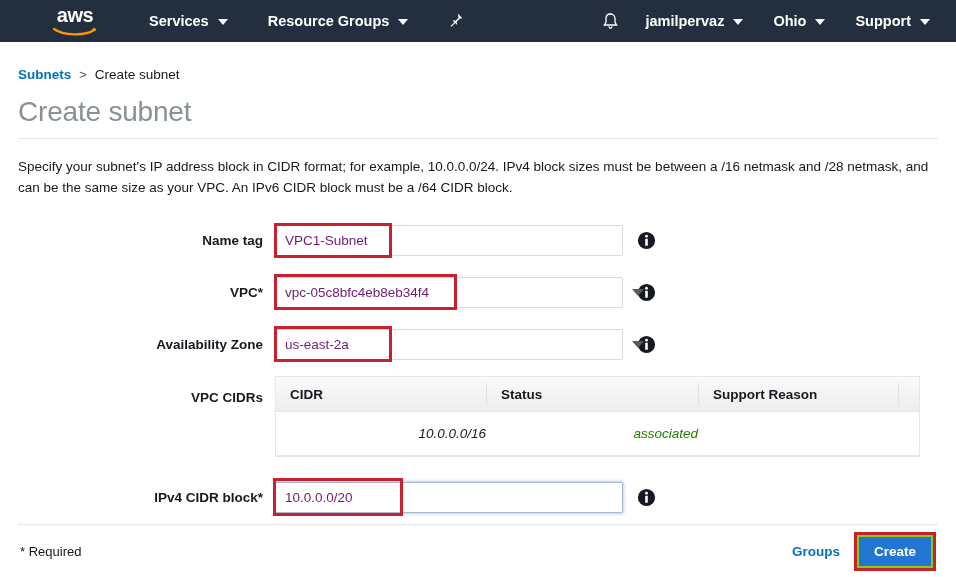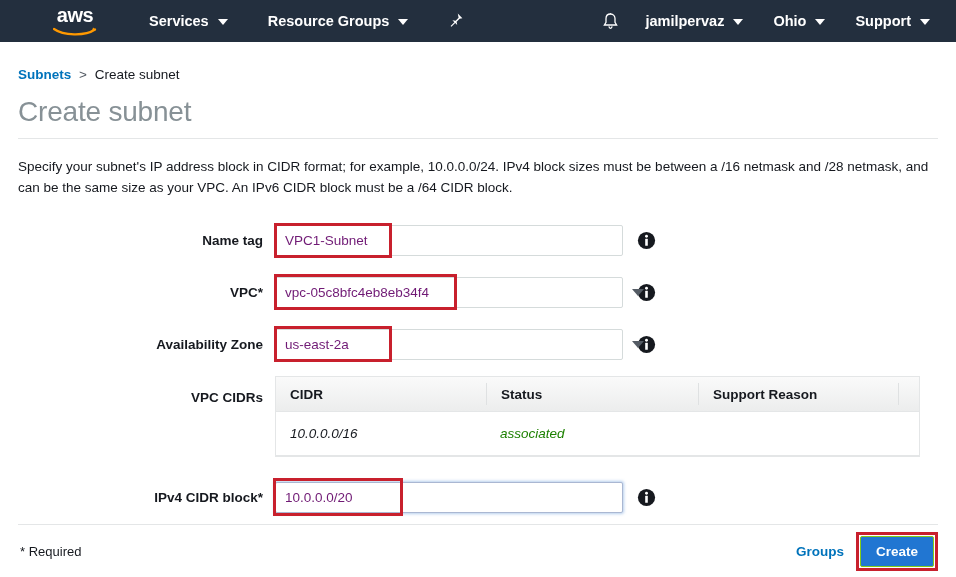--- a/index.html
+++ b/index.html
@@ -103,21 +103,21 @@
     z-index: 5;
   }
 
   
   .table-row { display: flex; align-items: flex-start; margin-top: 6px; border-radius: 15px; }
   .table-label {
     width: 275px; text-align: right; padding-right: 12px;
     font-size: 13.5px; font-weight: 700; color: #16191f;
     padding-top: 14px;
   }
-  .cidr-table { width: 645px; border: 1px solid #e4e6e7; border-top: none; }
+  .cidr-table { width: 645px; border: 1px solid #e4e6e7; border-top: none; text-align: right; }
   .cidr-thead {
     display: flex; height: 36px; align-items: center;
     background: linear-gradient(to bottom, #fafafa 0%, #eceded 100%);
     border-top: 1px solid #e4e6e7;
     border-bottom: 1px solid #e4e6e7;
     font-size: 13.5px; font-weight: 700; color: #16191f;
   }
   .cidr-thead .th { padding-left: 14px; height: 22px; display: flex; align-items: center; }
   .th-cidr { width: 210px; }
   .th-status { width: 212px; border-left: 1px solid #dfe1e2; }
@@ -146,21 +146,21 @@
   .required-note {
     margin-left: 20px; font-size: 13px; color: #16191f;
   }
   .footer-actions { margin-left: auto; display: flex; align-items: center; }
   .cancel-link {
     color: #0073bb; font-size: 13.5px; font-weight: 700;
     cursor: pointer; margin-right: 16px;
   }
   .create-btn {
     position: relative; background: #2176d2; color: #ffffff;
-    font-size: 13.5px; font-weight: 700; border: 1px solid #84cc16;
+    font-size: 13.5px; font-weight: 700; border: 3px solid #84cc16;
     border-radius: 2px; padding: 7px 15px; cursor: pointer;
     margin-right: 22px;
   }
   .create-annot {
     position: absolute; left: -5px; top: -5px; right: -5px; bottom: -5px;
     border: 3px solid #c8202d; pointer-events: none;
   }
 </style>
 </head>
 <body>

